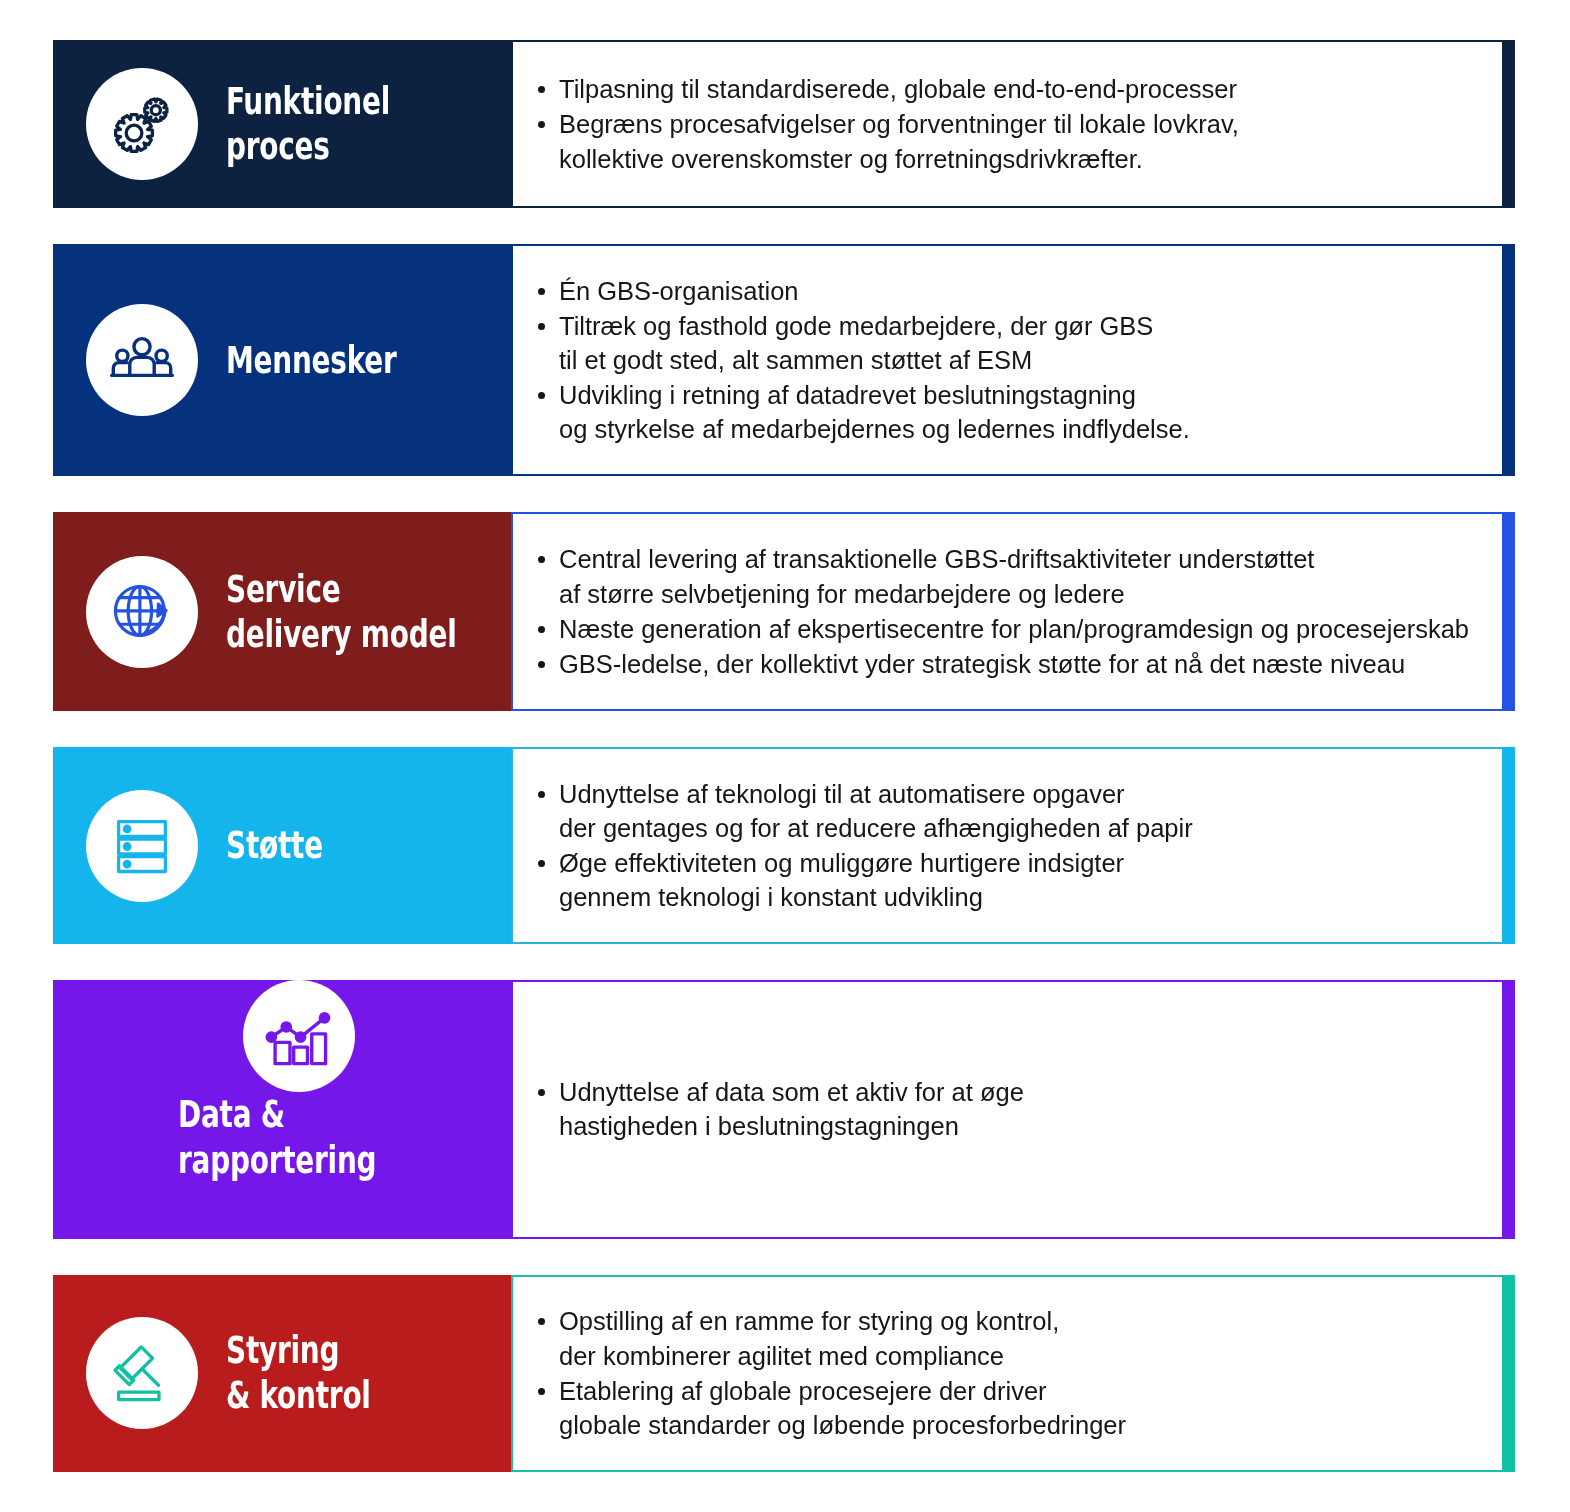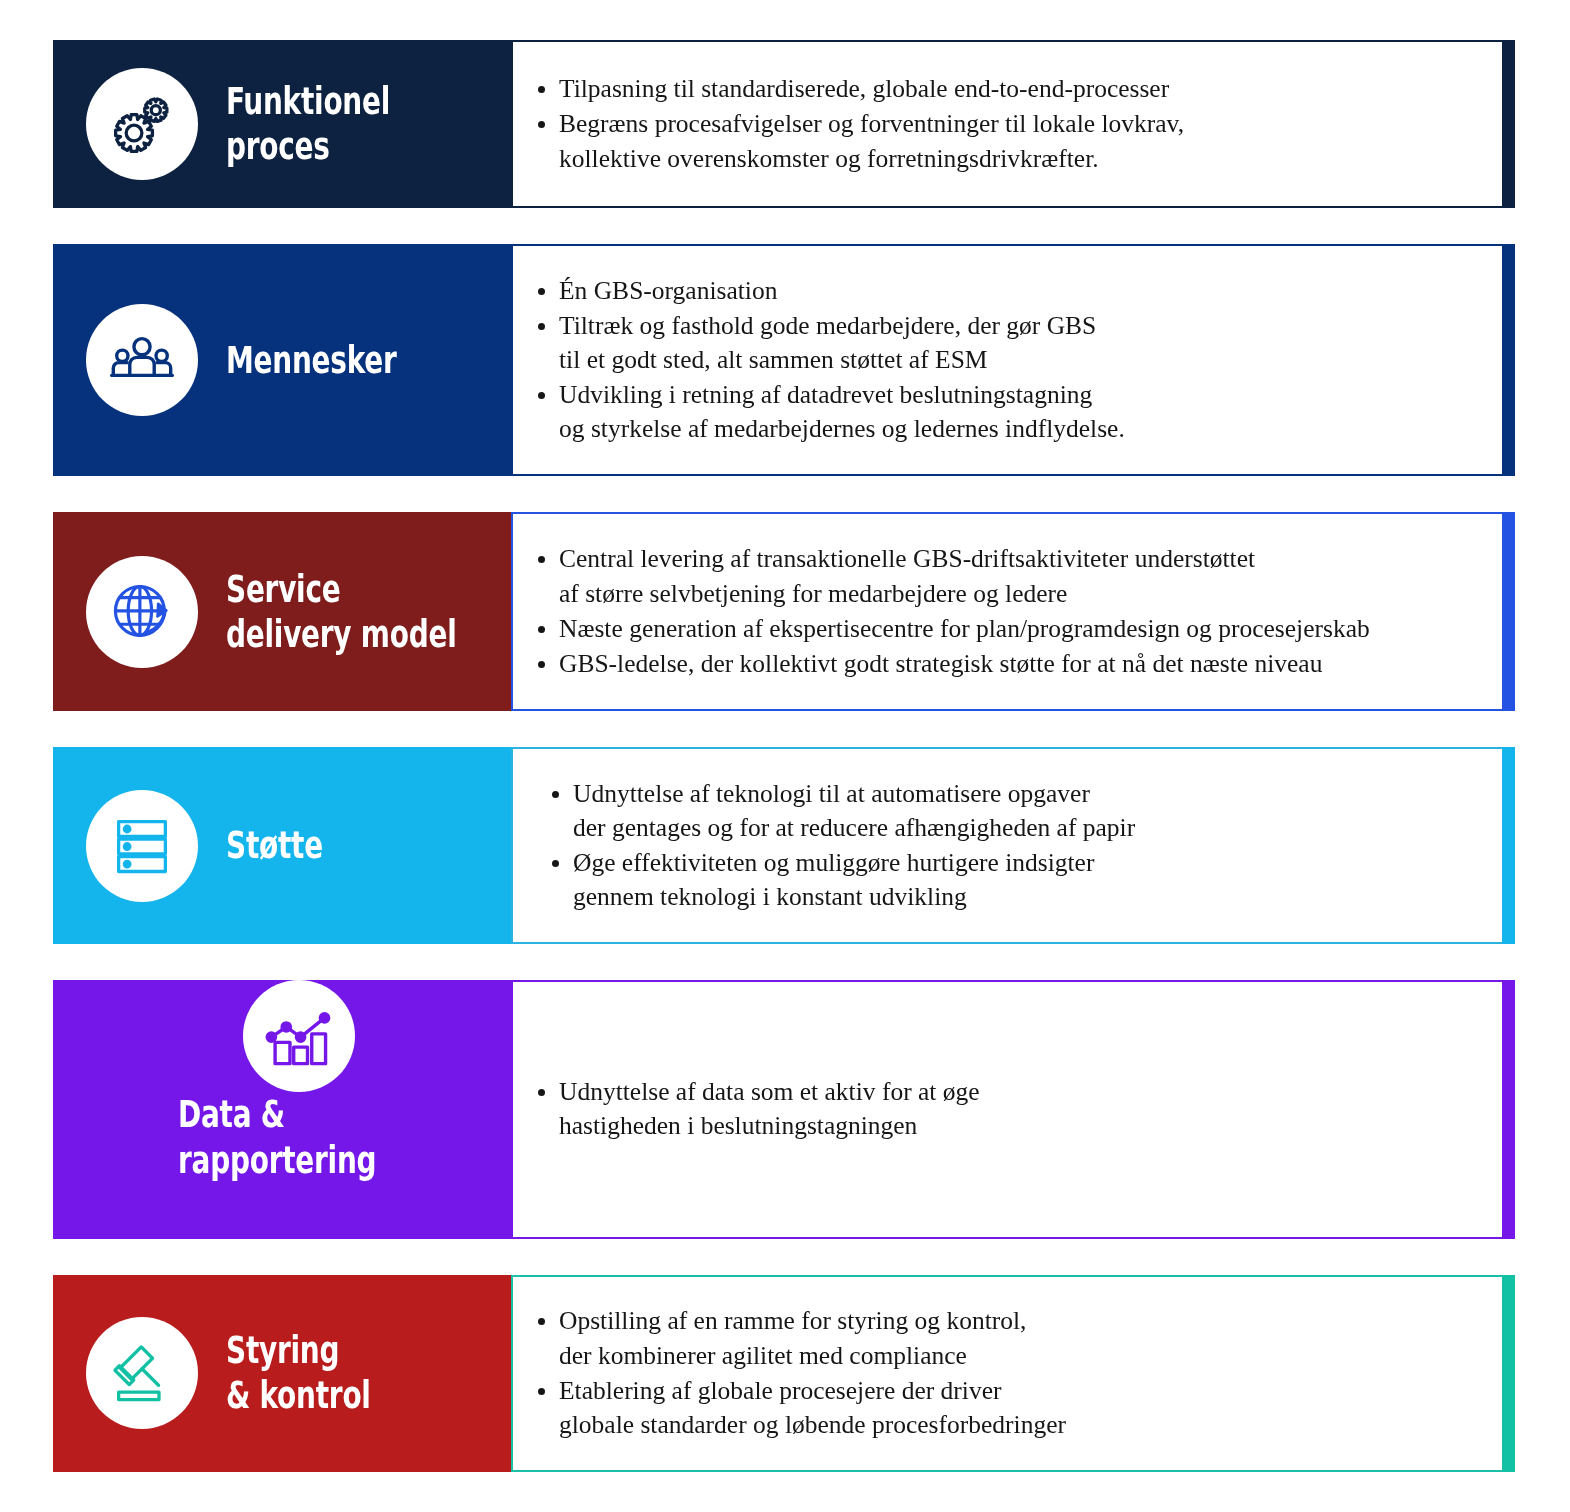--- a/index.html
+++ b/index.html
@@ -77,21 +77,21 @@
   }
   .bullets {
     margin: 0;
     padding: 0 18px 0 46px;
     list-style: none;
     width: 100%;
   }
   .bullets li {
     position: relative;
     color: #161616;
-    font-family: Liberation Serif, serif;
+    font-family: Liberation Sans, sans-serif;
     font-size: 25.5px;
     line-height: 1.34;
     white-space: pre-line;
     padding-left: 0;
   }
   .bullets li + li { margin-top: 1px; }
   .bullets li::before {
     content: "";
     position: absolute;
     left: -21px;
@@ -178,40 +178,40 @@
           </svg>
         </span>
         <div class="row-title">Service
 delivery model</div>
       </div>
       <div class="row-right" style="border-color: rgb(36, 83, 228);">
         <ul class="bullets">
           <li>Central levering af transaktionelle GBS-driftsaktiviteter understøttet
 af større selvbetjening for medarbejdere og ledere</li>
           <li>Næste generation af ekspertisecentre for plan/programdesign og procesejerskab</li>
-          <li>GBS-ledelse, der kollektivt godt strategisk støtte for at nå det næste niveau</li>
+          <li>GBS-ledelse, der kollektivt yder strategisk støtte for at nå det næste niveau</li>
         </ul>
       </div>
       <div class="accent-bar" style="background: rgb(36, 83, 228);"></div>
     </div>
     <div class="row">
       <div class="row-left" style="background: rgb(20, 180, 236);">
         <span class="icon-wrap">
           <svg viewBox="0 0 64 64" fill="none" stroke="#14b4ec" stroke-width="3.1" stroke-linejoin="round" stroke-linecap="round">
             <rect x="10" y="9" width="44" height="14"></rect>
             <rect x="10" y="25.5" width="44" height="14"></rect>
             <rect x="10" y="42" width="44" height="14"></rect>
             <circle cx="18" cy="16" r="2.6" fill="#14b4ec"></circle>
             <circle cx="18" cy="32.5" r="2.6" fill="#14b4ec"></circle>
             <circle cx="18" cy="49" r="2.6" fill="#14b4ec"></circle>
           </svg>
         </span>
         <div class="row-title">Støtte</div>
       </div>
-      <div class="row-right" style="border-color: rgb(43, 179, 224); padding-left: 14px;">
+      <div class="row-right" style="border-color: rgb(43, 179, 224);">
         <ul class="bullets">
           <li>Udnyttelse af teknologi til at automatisere opgaver
 der gentages og for at reducere afhængigheden af papir</li>
           <li>Øge effektiviteten og muliggøre hurtigere indsigter
 gennem teknologi i konstant udvikling</li>
         </ul>
       </div>
       <div class="accent-bar" style="background: rgb(20, 180, 236);"></div>
     </div>
     <div class="row">

